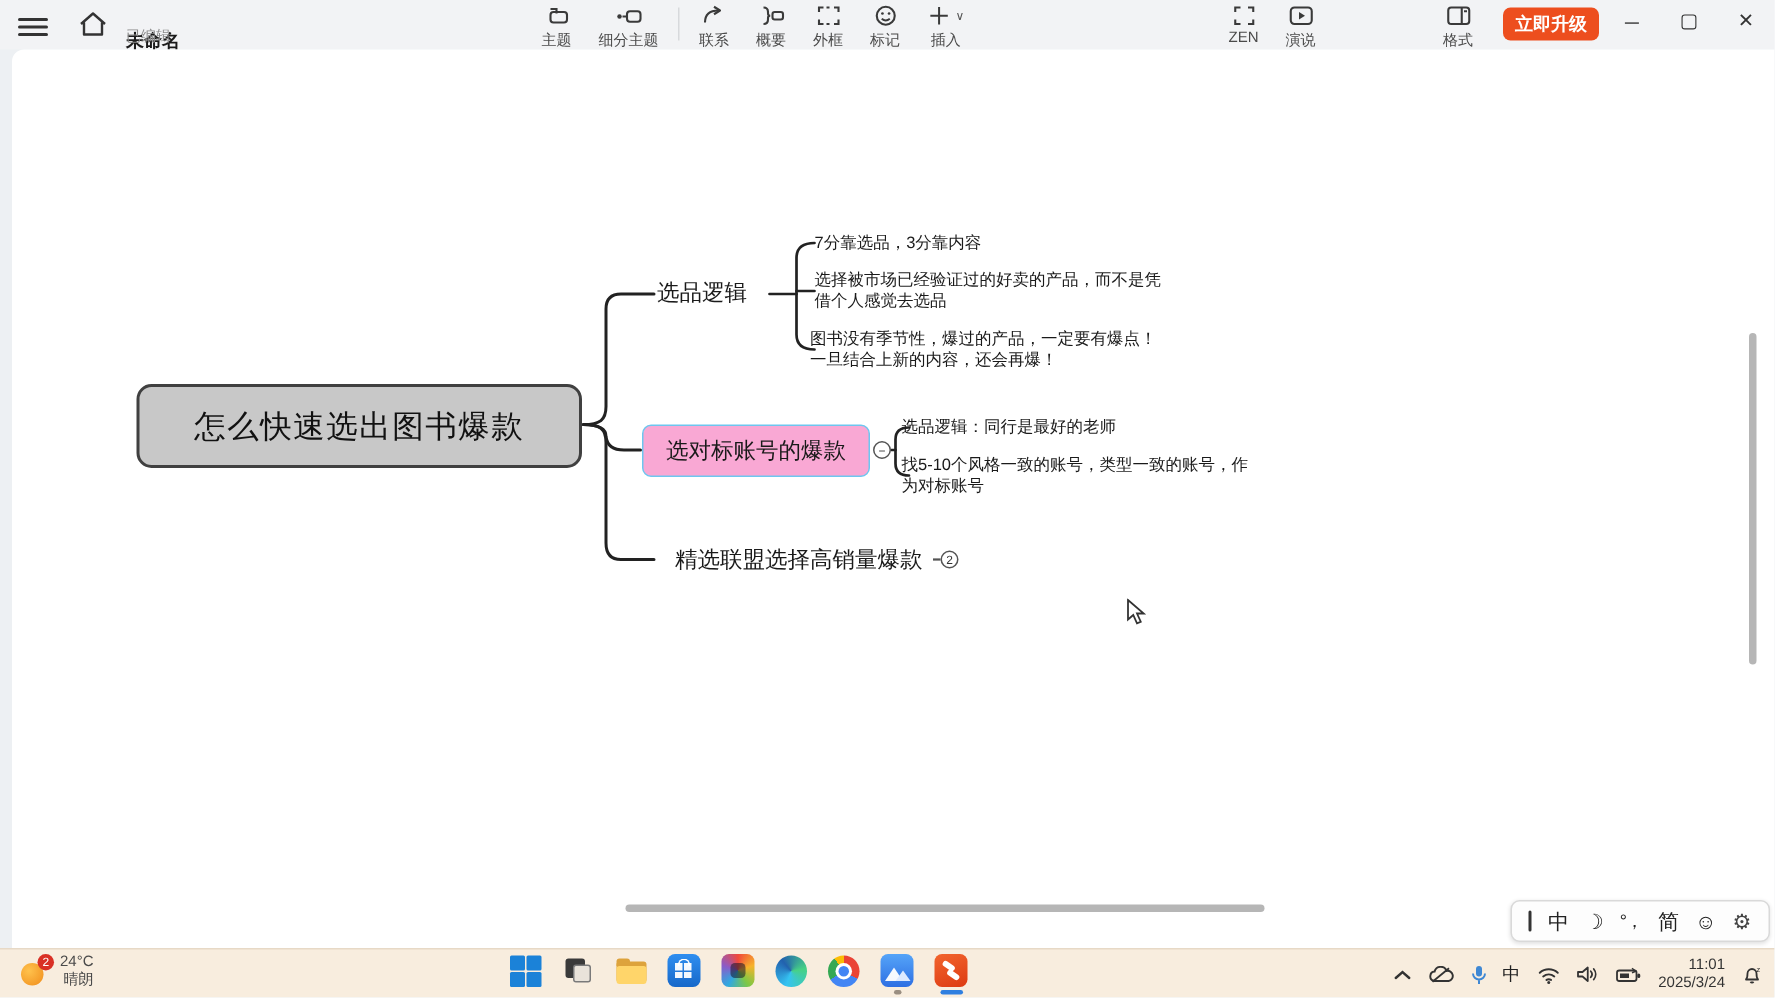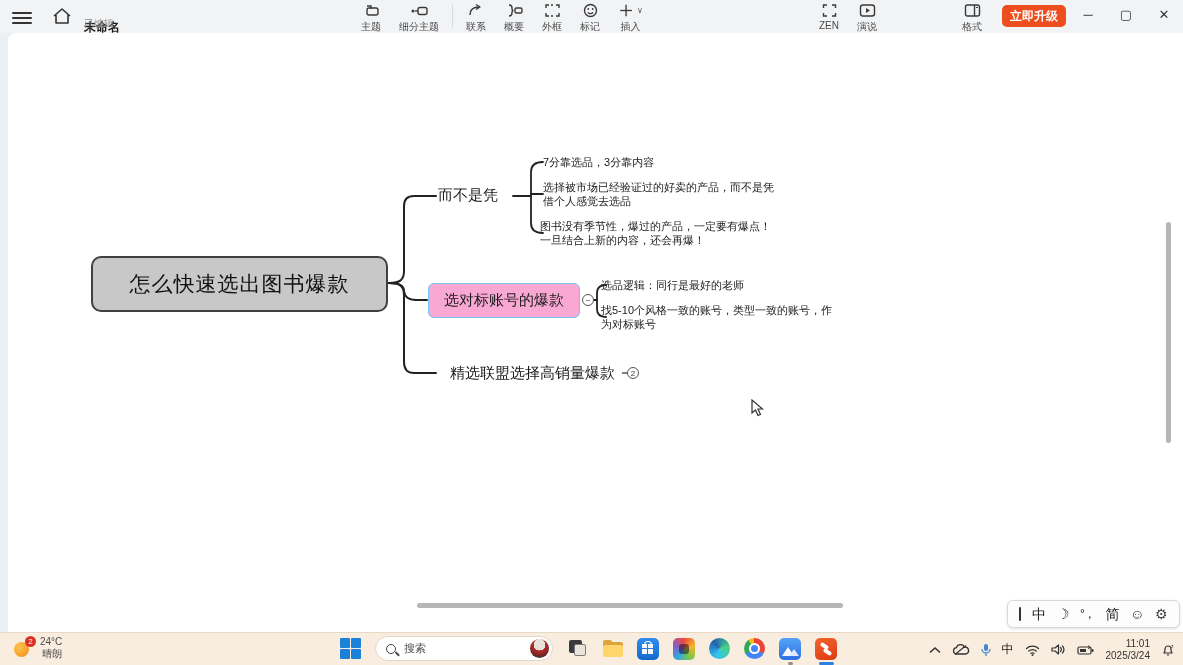--- a/index.html
+++ b/index.html
@@ -245,21 +245,21 @@
   <g stroke="#222" stroke-width="1.8" fill="none" stroke-linecap="round">
     <path d="M594,300 L597,300"></path>
     <path d="M606,285 Q597,285 597,293 L597,309 Q597,317 606,317"></path>
   </g>
 
   <line x1="622" y1="373" x2="627" y2="373" stroke="#555" stroke-width="1.5"></line>
 </svg>
 
 <div class="root-node">怎么快速选出图书爆款</div>
 
-<div class="branch-label b1-label">而不是凭</div>
+<div class="branch-label b1-label">选品逻辑</div>
 <div class="sub-text" style="left:543px; top:156px;">7分靠选品，3分靠内容</div>
 <div class="sub-text" style="left:543px; top:181px;">选择被市场已经验证过的好卖的产品，而不是凭
 借个人感觉去选品</div>
 <div class="sub-text" style="left:540px; top:220px;">图书没有季节性，爆过的产品，一定要有爆点！
 一旦结合上新的内容，还会再爆！</div>
 
 <div class="b2-node">选对标账号的爆款</div>
 <div class="badge-circle collapse-btn">−</div>
 <div class="sub-text" style="left:601px; top:279px;">选品逻辑：同行是最好的老师</div>
 <div class="sub-text" style="left:601px; top:304px;">找5-10个风格一致的账号，类型一致的账号，作
@@ -300,25 +300,20 @@
     </div>
   </div>
 
   <div class="tb-center">
     <div class="win-logo">
         <span></span>
         <span></span>
         <span></span>
         <span></span>
       </div>
-    <div class="search-pill">
-      <span class="mag-icon"></span>
-      <span class="search-text">搜索</span>
-      <span class="search-avatar"></span>
-    </div>
     <div class="task-icon">
         <div class="tv-back"></div>
         <div class="tv-front"></div>
       </div>
     <div class="task-icon">
         <div class="folder-tab"></div>
         <div class="folder-back"></div>
         <div class="folder-front"></div>
       </div>
     <div class="app-tile store-tile">

